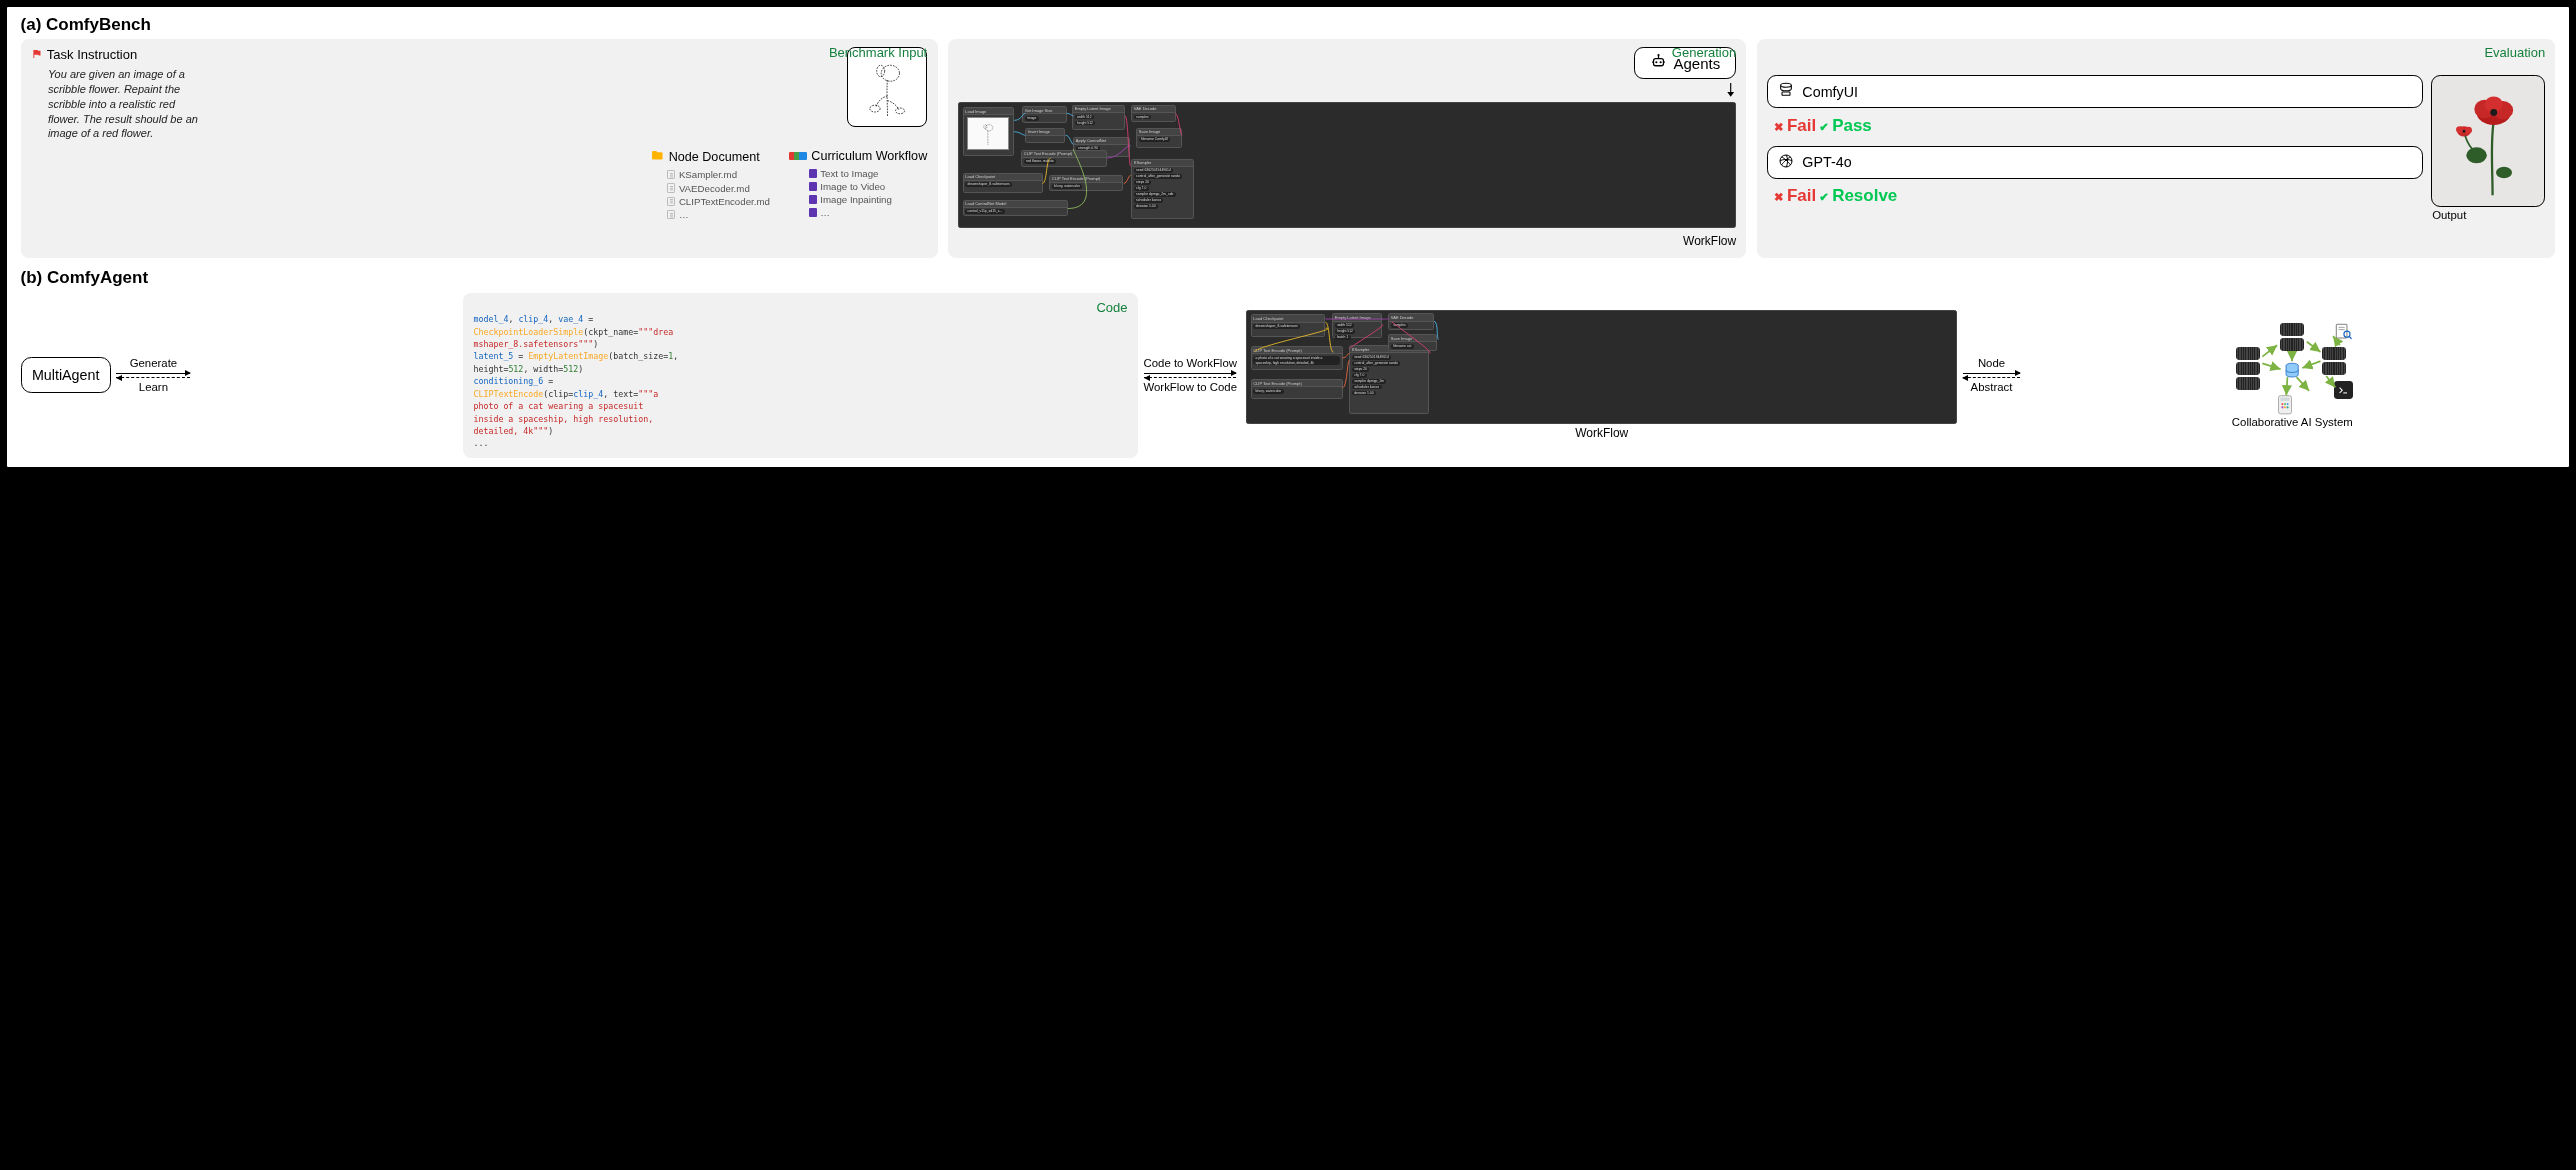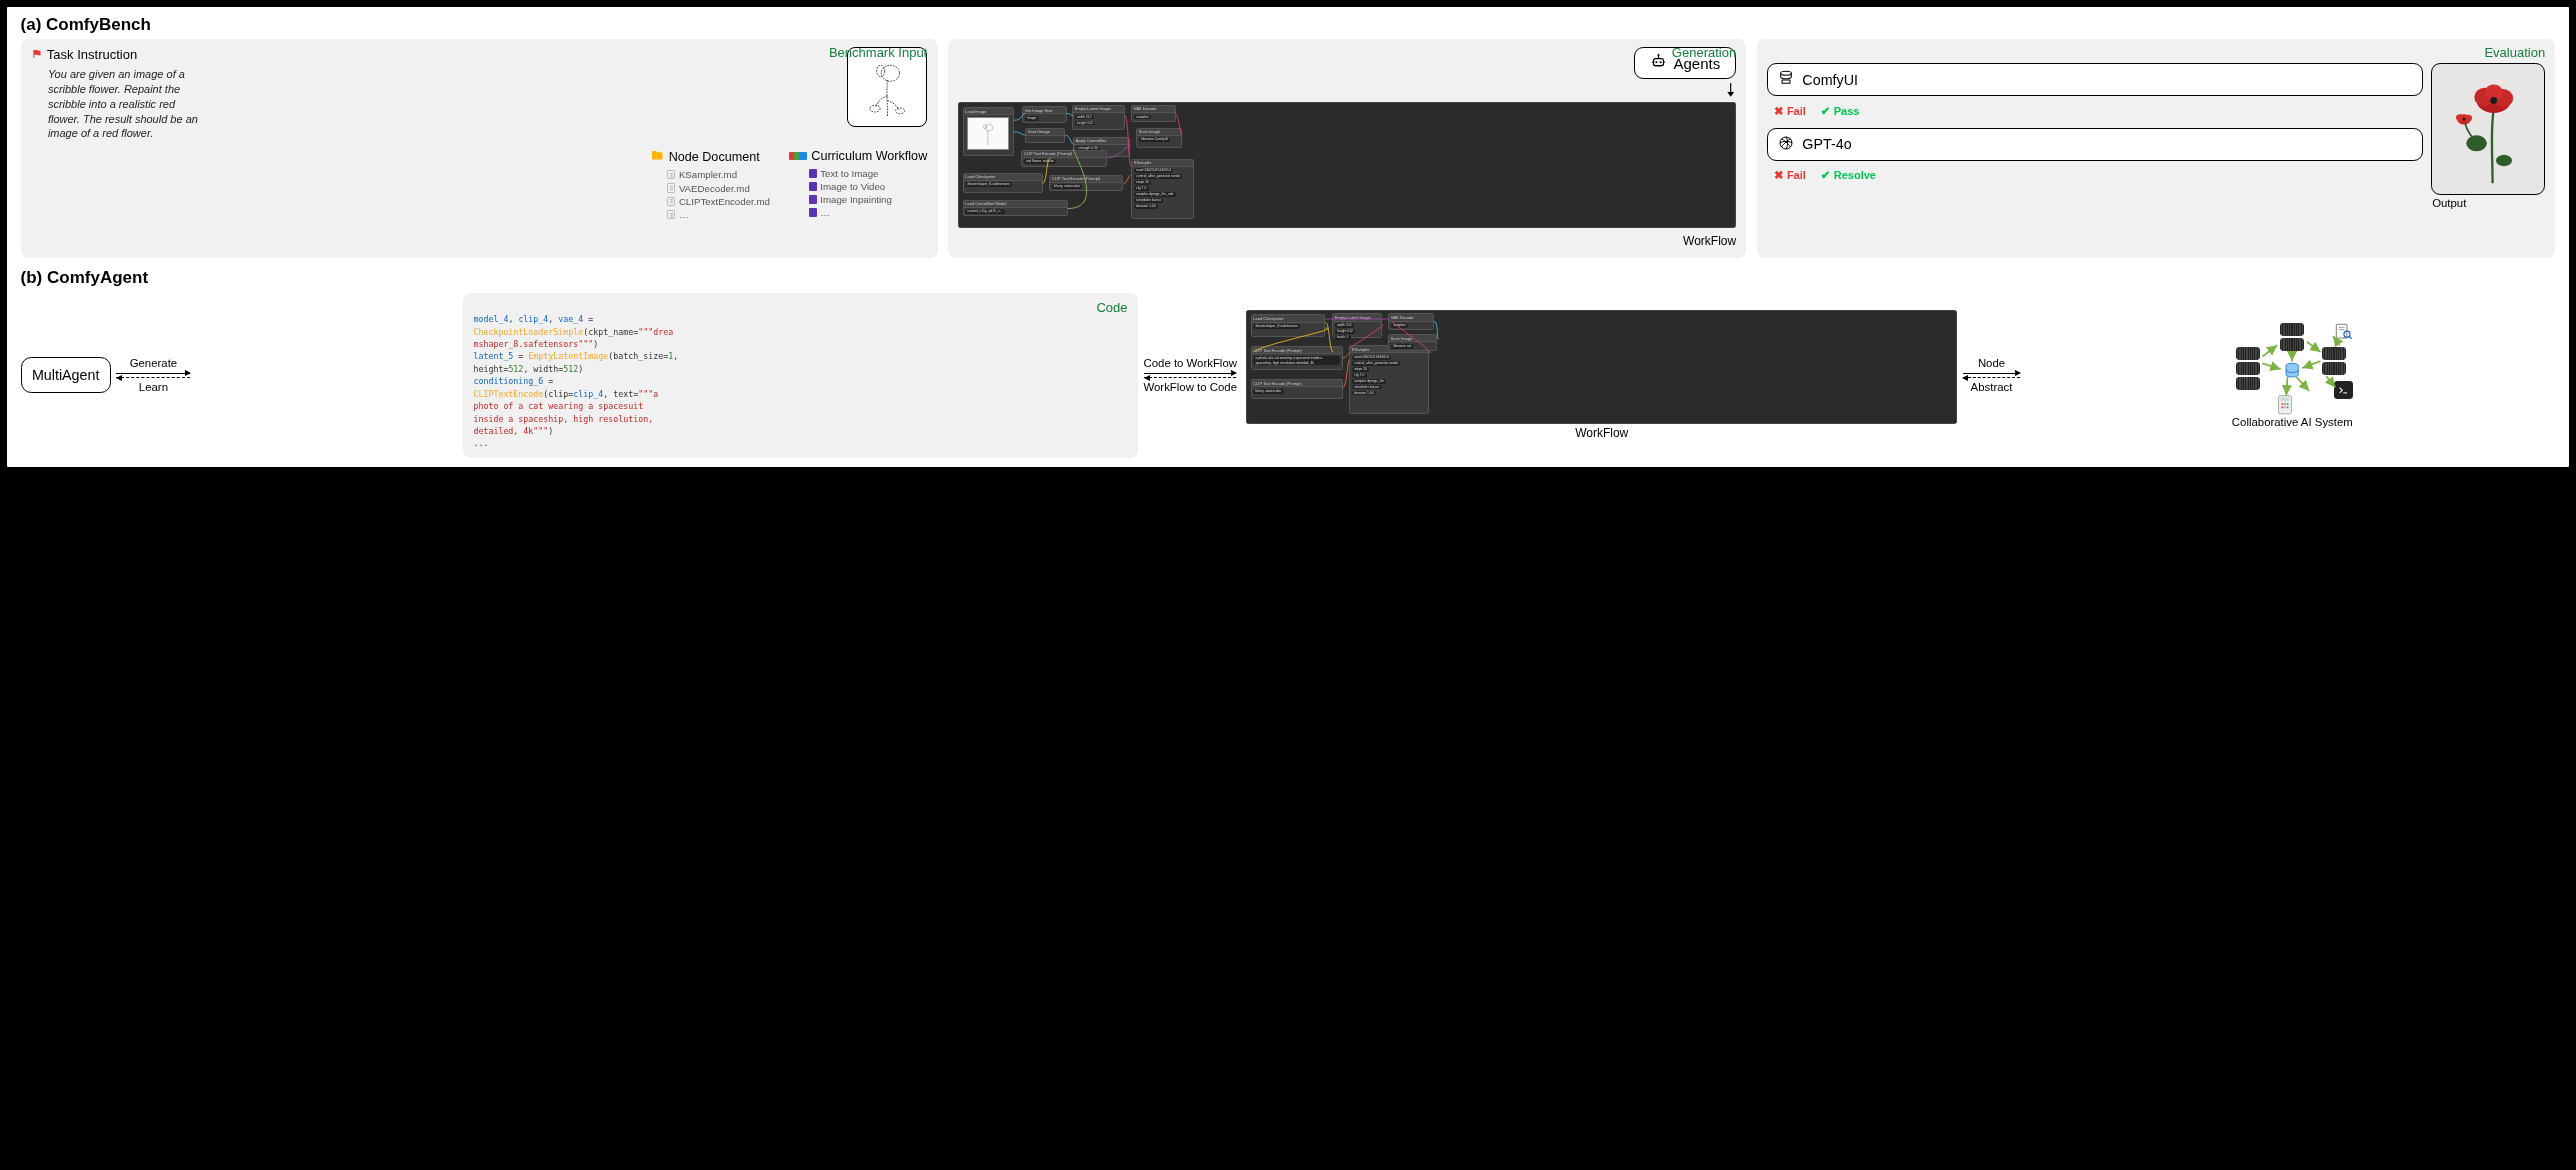--- a/index.html
+++ b/index.html
@@ -82,28 +82,28 @@
     position:relative; overflow:hidden; border: 1.1px solid #444;
   }
   .workflow-thumb.small { height: 114px; }
   .nodebox { position:absolute; background:#3a3a3a; border:0.6px solid #555; border-radius:1.7px; }
   .nodebox .nh { background:#444; font-size:4px; color:#ccc; padding:0.6px 1.7px; border-bottom:0.6px solid #555; white-space:nowrap; overflow:hidden;}
   .nodebox .nb { font-size:3.4px; color:#aaa; padding:1.1px 1.7px; line-height:1.4;}
   .pill { display:inline-block; background:#222; border-radius:3.4px; padding:0 2.3px; margin:0.6px 0; font-size:3.4px; color:#ddd;}
   .wf-caption { font-size:12px; margin-top:2.3px; text-align:center;}
   
   
-  .eval-grid { display:flex; gap:8px; align-items:stretch; margin-top:16px;}
+  .eval-grid { display:flex; gap:8px; align-items:stretch; margin-top:28px;}
   .eval-left { display:flex; flex-direction:column; gap:6.9px; flex:1;}
   .eval-box {
     background:#fff; border:1.1px solid #000; border-radius:9.2px;
     padding:5.7px 10.3px; display:flex; align-items:center; gap:8px;
     font-size:14.3px; justify-content:flex-start;
   }
-  .fail-pass { display:flex; gap:15px; margin:1.1px 0 3.4px 6.9px; font-size:11px;}
+  .fail-pass { display:flex; gap:3px; margin:1.1px 0 3.4px 6.9px; font-size:17px;}
   .fail { color:#e53935; font-weight:700; display:flex; align-items:center; gap:3.4px;}
   .pass { color:#00c853; font-weight:700; display:flex; align-items:center; gap:3.4px;}
   .x-icon::before { content:"✖"; font-size:11.4px;}
   .check-icon::before { content:"✔"; font-size:11.4px;}
   .output-box {
     background:#e8e6e4; border:1.1px solid #000; border-radius:9.2px;
     width:114px; display:flex; align-items:center; justify-content:center;
     position:relative; flex-shrink:0;
   }
   .output-caption { position:absolute; bottom:-15px; left:0; right:0; text-align:left; font-size:11.4px;}

